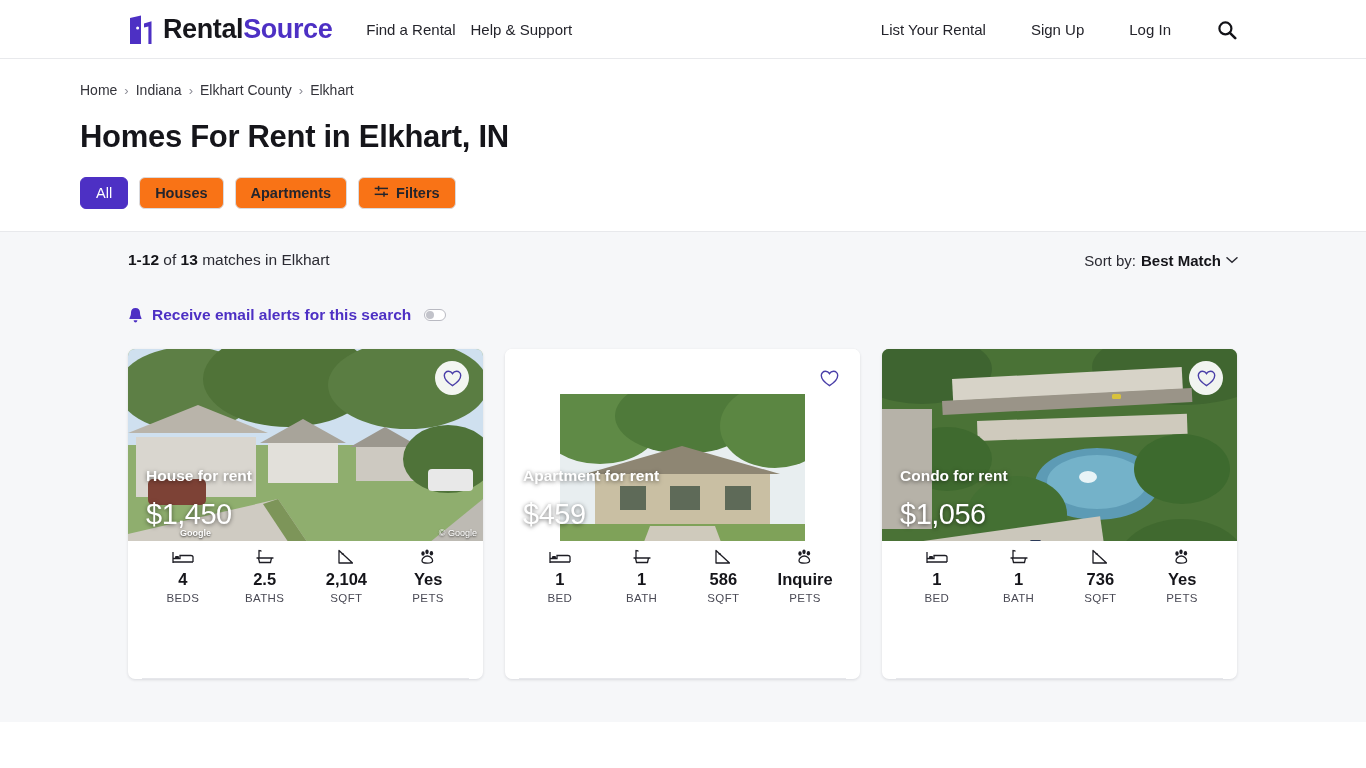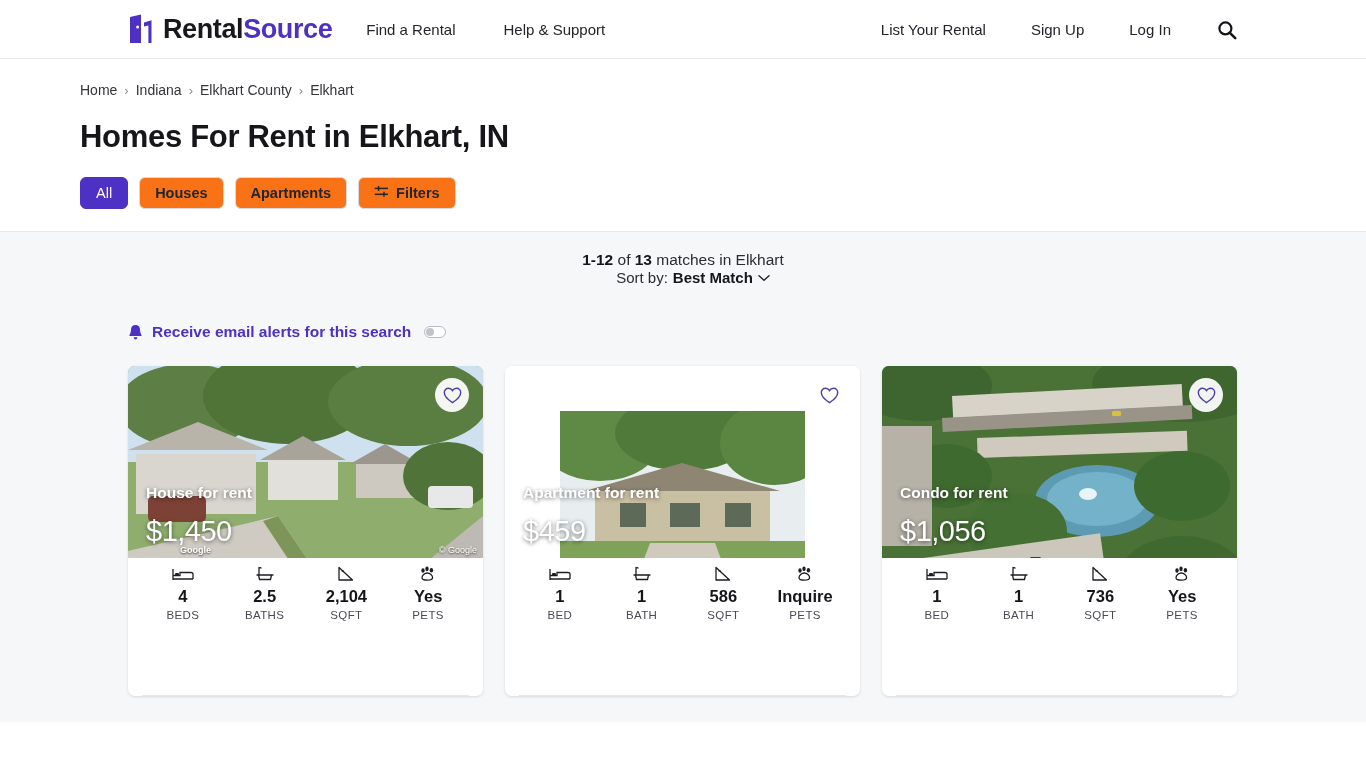--- a/index.html
+++ b/index.html
@@ -15,30 +15,30 @@
   
   .header {
     height: 59px;
     background: #fff;
     border-bottom: 1px solid #e8e9ec;
     display: flex;
     align-items: center;
     padding: 0 128px;
     position: relative;
   }
-  .logo-wrap { display: flex; align-items: flex-start; gap: 9px; cursor: pointer; }
+  .logo-wrap { display: flex; align-items: flex-end; gap: 9px; cursor: pointer; }
   .logo-mark { width: 26px; height: 30px; display: block; }
   .logo-text {
     font-size: 27px; font-weight: bold; letter-spacing: -0.4px;
     white-space: nowrap;
   }
   .logo-text .t1 { color: #17171c; }
   .logo-text .t2 { color: #4d30c4; }
 
-  .nav-left { display: flex; align-items: center; gap: 48px; margin-left: 34px; }
+  .nav-left { display: flex; align-items: center; gap: 15px; margin-left: 34px; }
   .nav-left a, .nav-right a {
     font-size: 15px; color: #24242b; text-decoration: none; white-space: nowrap;
   }
   .nav-right {
     display: flex; align-items: center; gap: 45px;
     position: absolute; right: 128px; top: 0; height: 59px;
   }
   .search-btn {
     width: 22px; height: 22px; display: flex; align-items: center; justify-content: center;
     background: none; border: none; cursor: pointer; padding: 0;
@@ -73,21 +73,20 @@
   .pill.active { background: #4d30c4; border-color: #4d30c4; color: #fff; font-weight: 500; }
 
   
   .results {
     background: #f6f7f9; padding: 0 128px;
     height: 491px; border-top: 1px solid #e8e9ec;
   }
   .results-bar {
     display: flex; align-items: center; justify-content: space-between;
     padding-top: 19px;
-    flex-direction: column;
   }
   .match-count { font-size: 15.5px; color: #2b2b33; }
   .match-count b { font-weight: bold; color: #15151a; }
   .sortby {
     font-size: 15px; color: #2b2b33; display: flex; align-items: center; gap: 5px;
     cursor: pointer; white-space: nowrap; margin-left: 20px;
   }
   .sortby b { font-weight: bold; color: #15151a; }
 
   .alerts-row {

